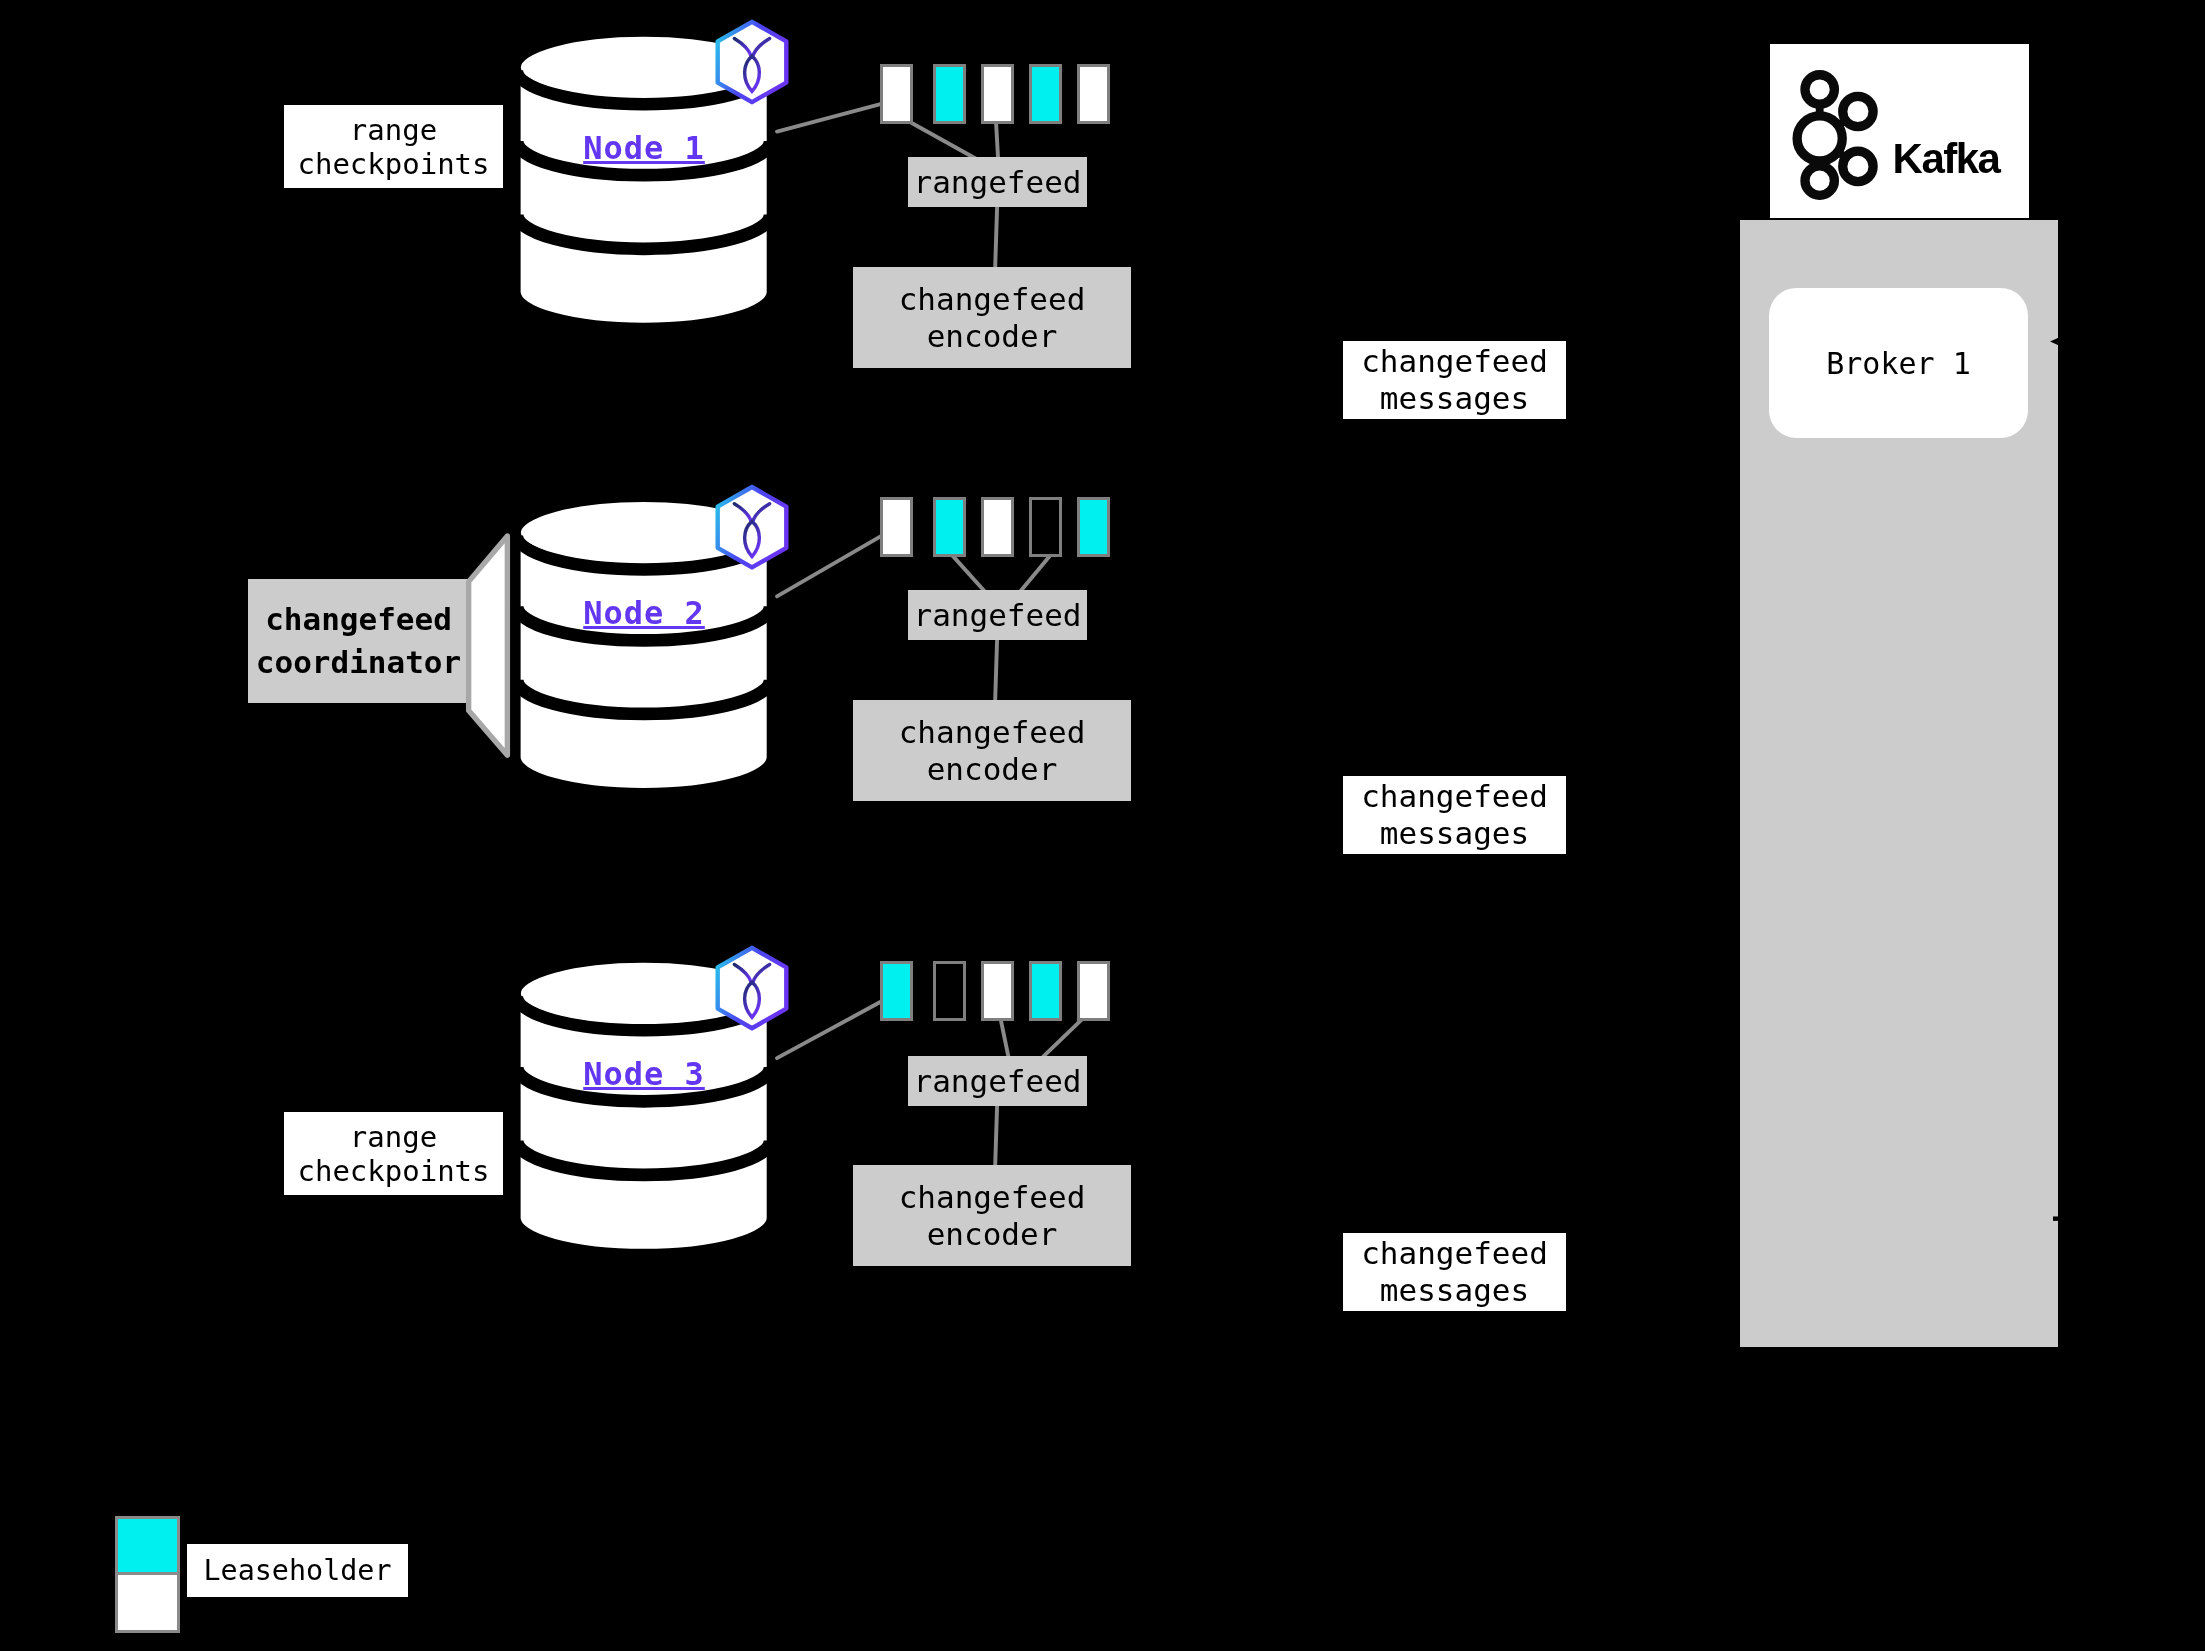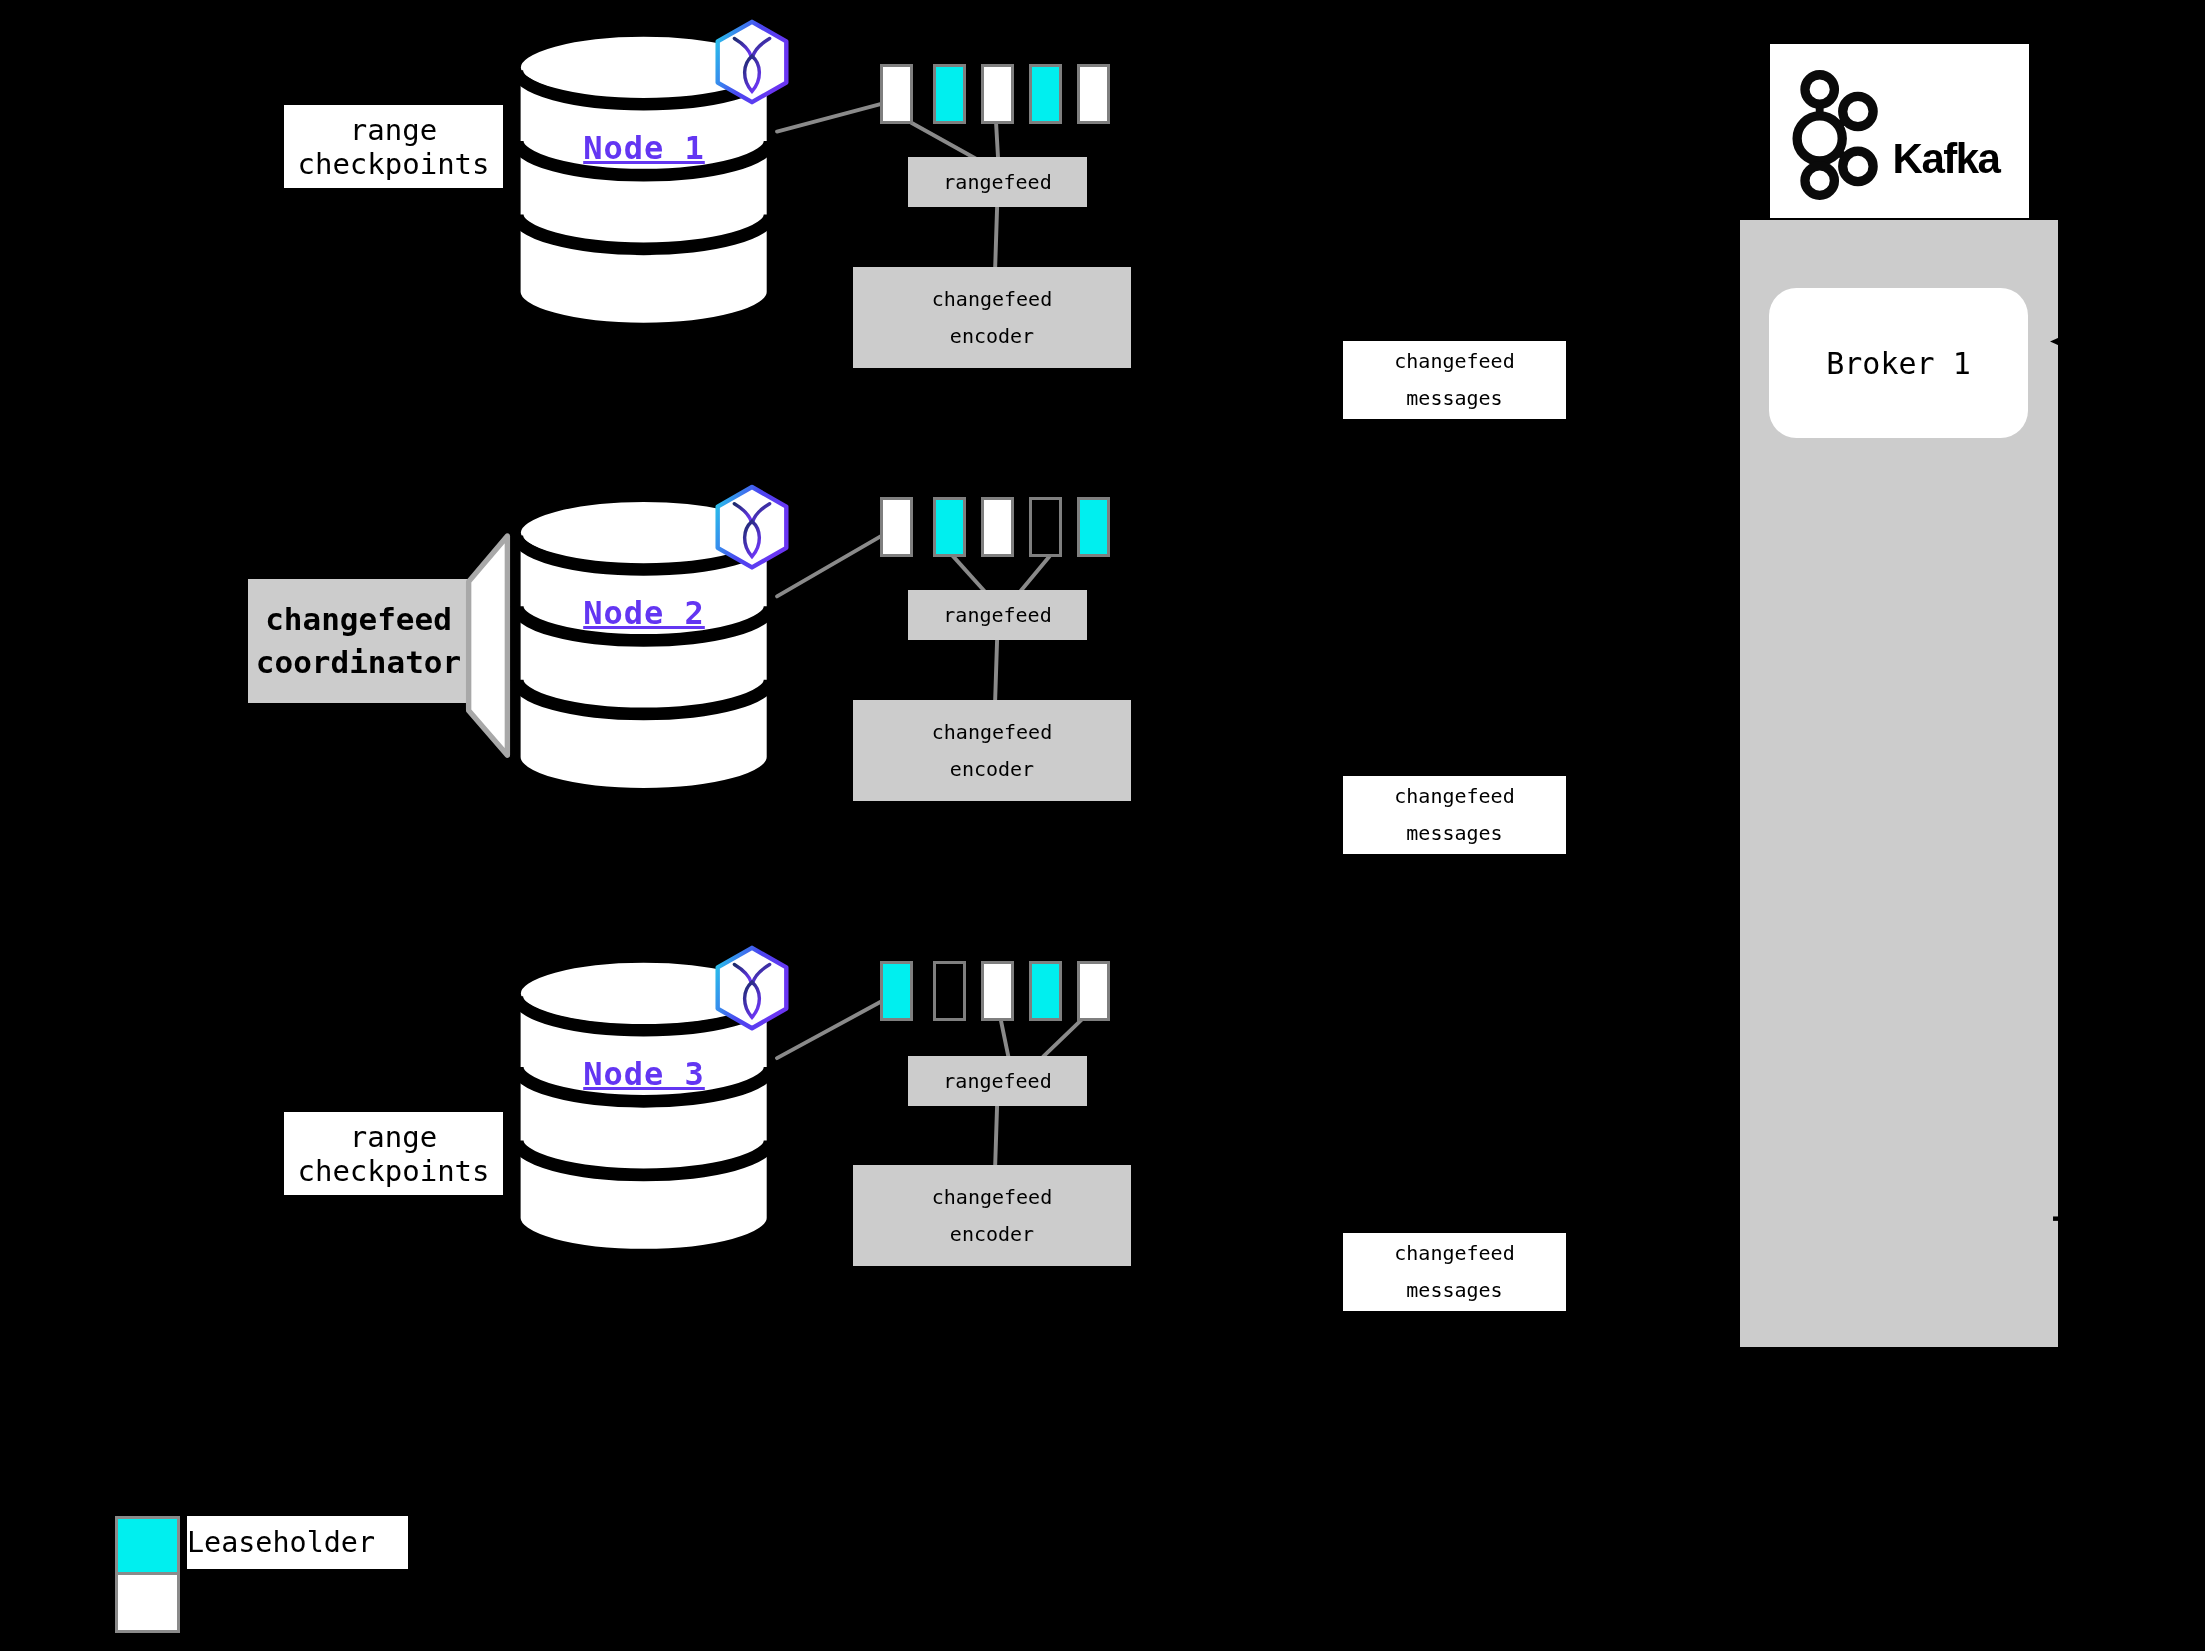--- a/index.html
+++ b/index.html
@@ -9,35 +9,35 @@
     font-family:"DejaVu Sans Mono","Liberation Mono",monospace; color:#000; overflow:hidden;
   }
   .abs { position:absolute; }
   .l1 { z-index:1; }
   .vector { position:absolute; left:0; top:0; z-index:2; pointer-events:none; }
   .l3 { z-index:3; }
   .graybox { background:#cccccc; }
   .whitebox { background:#ffffff; }
   .center2 { display:flex; flex-direction:column; justify-content:center; align-items:center; text-align:center; }
   .center1 { display:flex; justify-content:center; align-items:center; text-align:center; }
-  .t60 { font-size:20px; line-height:37px; }
+  .t60 { font-size:31px; line-height:37px; }
   .nodename {
     width:260px; text-align:center; font-size:32px; font-weight:bold;
     color:#6336f2; letter-spacing:1px;text-decoration:underline;
   }
   .range { position:absolute; width:33px; height:60px; border:3.9px solid #7f7f7f; }
   .broker {
     position:absolute; left:1769px; width:259px; height:150px; background:#fff;
     border-radius:27.5px; display:flex; align-items:center; justify-content:center;
     font-size:30px;
   }
   .msglabel { left:1343px; width:223px; height:78px; }
   .chklabel { left:284px; width:219px; height:83px; overflow:hidden; }
   .kafkaword { font-family:"Liberation Sans",sans-serif; font-weight:bold; font-size:42px; letter-spacing:-1.5px;margin-top:28px; }
-  .legendlabel { background:#fff; display:flex; align-items:center; justify-content:flex-start; font-size:28.4px; }
+  .legendlabel { background:#fff; display:flex; align-items:center; justify-content:center; font-size:28.4px;margin-top:28px; }
   .swatch { position:absolute; left:115px; width:65px; border:3.9px solid #8a8a8a; }
 </style>
 </head>
 <body>
 
 <div class="canvas">
 
   <div class="abs l1 graybox" style="left:248px; top:579px; width:221px; height:124px;"></div>
 
   <div class="abs l1 whitebox" style="left:1770px; top:44px; width:259px; height:174px;"></div>

